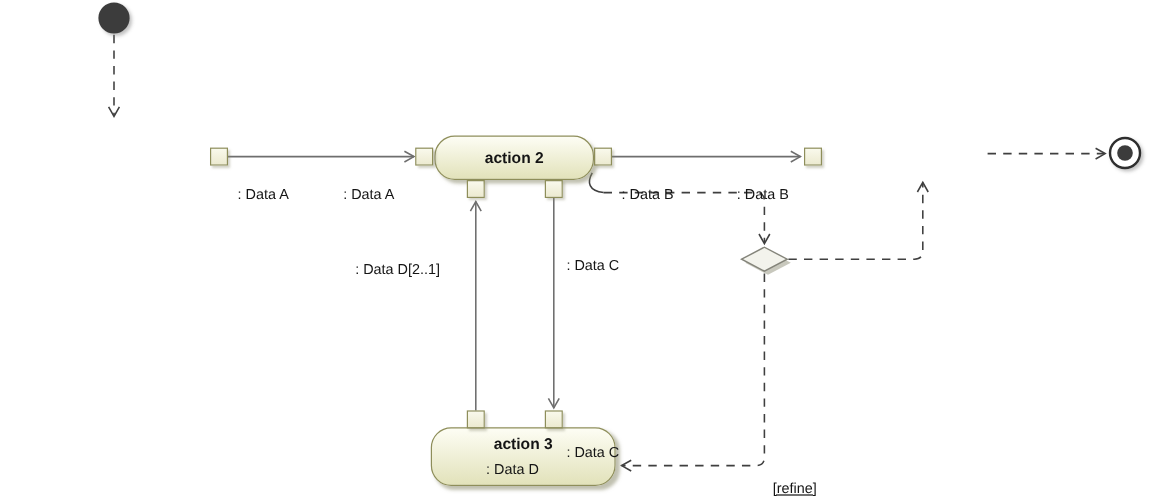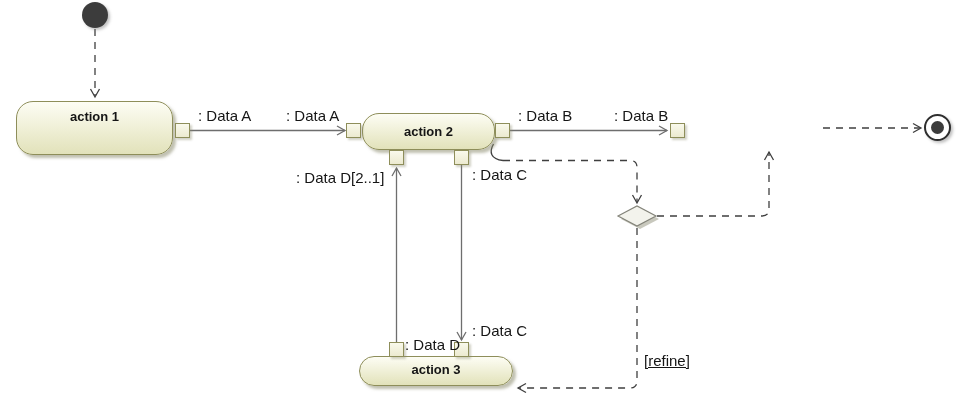--- a/index.html
+++ b/index.html
@@ -39,21 +39,21 @@
   }
   .action.tall{align-items:flex-start;padding-top:7px;}
   .action.short{align-items:center;}
   .pin{
     position:absolute;width:15px;height:15px;box-sizing:border-box;
     border:1.2px solid var(--action-border);
     background:linear-gradient(to bottom,var(--pin-fill-top),var(--pin-fill-bottom));
     box-shadow:2px 2px 2px rgba(140,140,112,.4);
   }
   .elabel{
-    position:absolute;font-size:15px;color:var(--label-color);white-space:nowrap;
+    position:absolute;font-size:12px;color:var(--label-color);white-space:nowrap;margin-top:48px;
   }
   .initial-node{
     position:absolute;left:82px;top:2px;width:26px;height:26px;border-radius:50%;
     background:var(--node-dark);box-shadow:2px 2px 3px rgba(120,120,120,.45);
   }
   .final-node{
     position:absolute;left:924px;top:114px;width:27px;height:27px;border-radius:50%;
     border:2px solid #2e2e2e;background:#ffffff;box-sizing:border-box;
     box-shadow:2px 2px 3px rgba(120,120,120,.45);
     display:flex;align-items:center;justify-content:center;
@@ -118,29 +118,26 @@
       <polygon points="618,216 637,206 656,216 637,226" fill="var(--decision-fill)" stroke="var(--decision-border)" stroke-width="1.2"></polygon>
     </g>
   </svg>
 
   <div class="initial-node"></div>
 
   <div class="final-node">
     <div class="dot"></div>
   </div>
 
-  <div class="action tall" style="left:16px;top:101px;width:157px;height:54px;">
-    <span>action 1</span>
-  </div>
 
   <div class="action short" style="left:362px;top:113px;width:133px;height:37px;">
     <span>action 2</span>
   </div>
 
-  <div class="action tall" style="left:359px;top:356px;width:154px;height:30px;padding-top:5px;">
+  <div class="action tall" style="left:359px;top:356px;width:154px;height:49px;padding-top:5px;">
     <span>action 3</span>
   </div>
 
 
   <div class="pin" style="left:175px;top:123px;"></div>
   <div class="pin" style="left:346px;top:123px;"></div>
   <div class="pin" style="left:495px;top:123px;"></div>
   <div class="pin" style="left:389px;top:150px;"></div>
   <div class="pin" style="left:454px;top:150px;"></div>
   <div class="pin" style="left:670px;top:123px;"></div>

